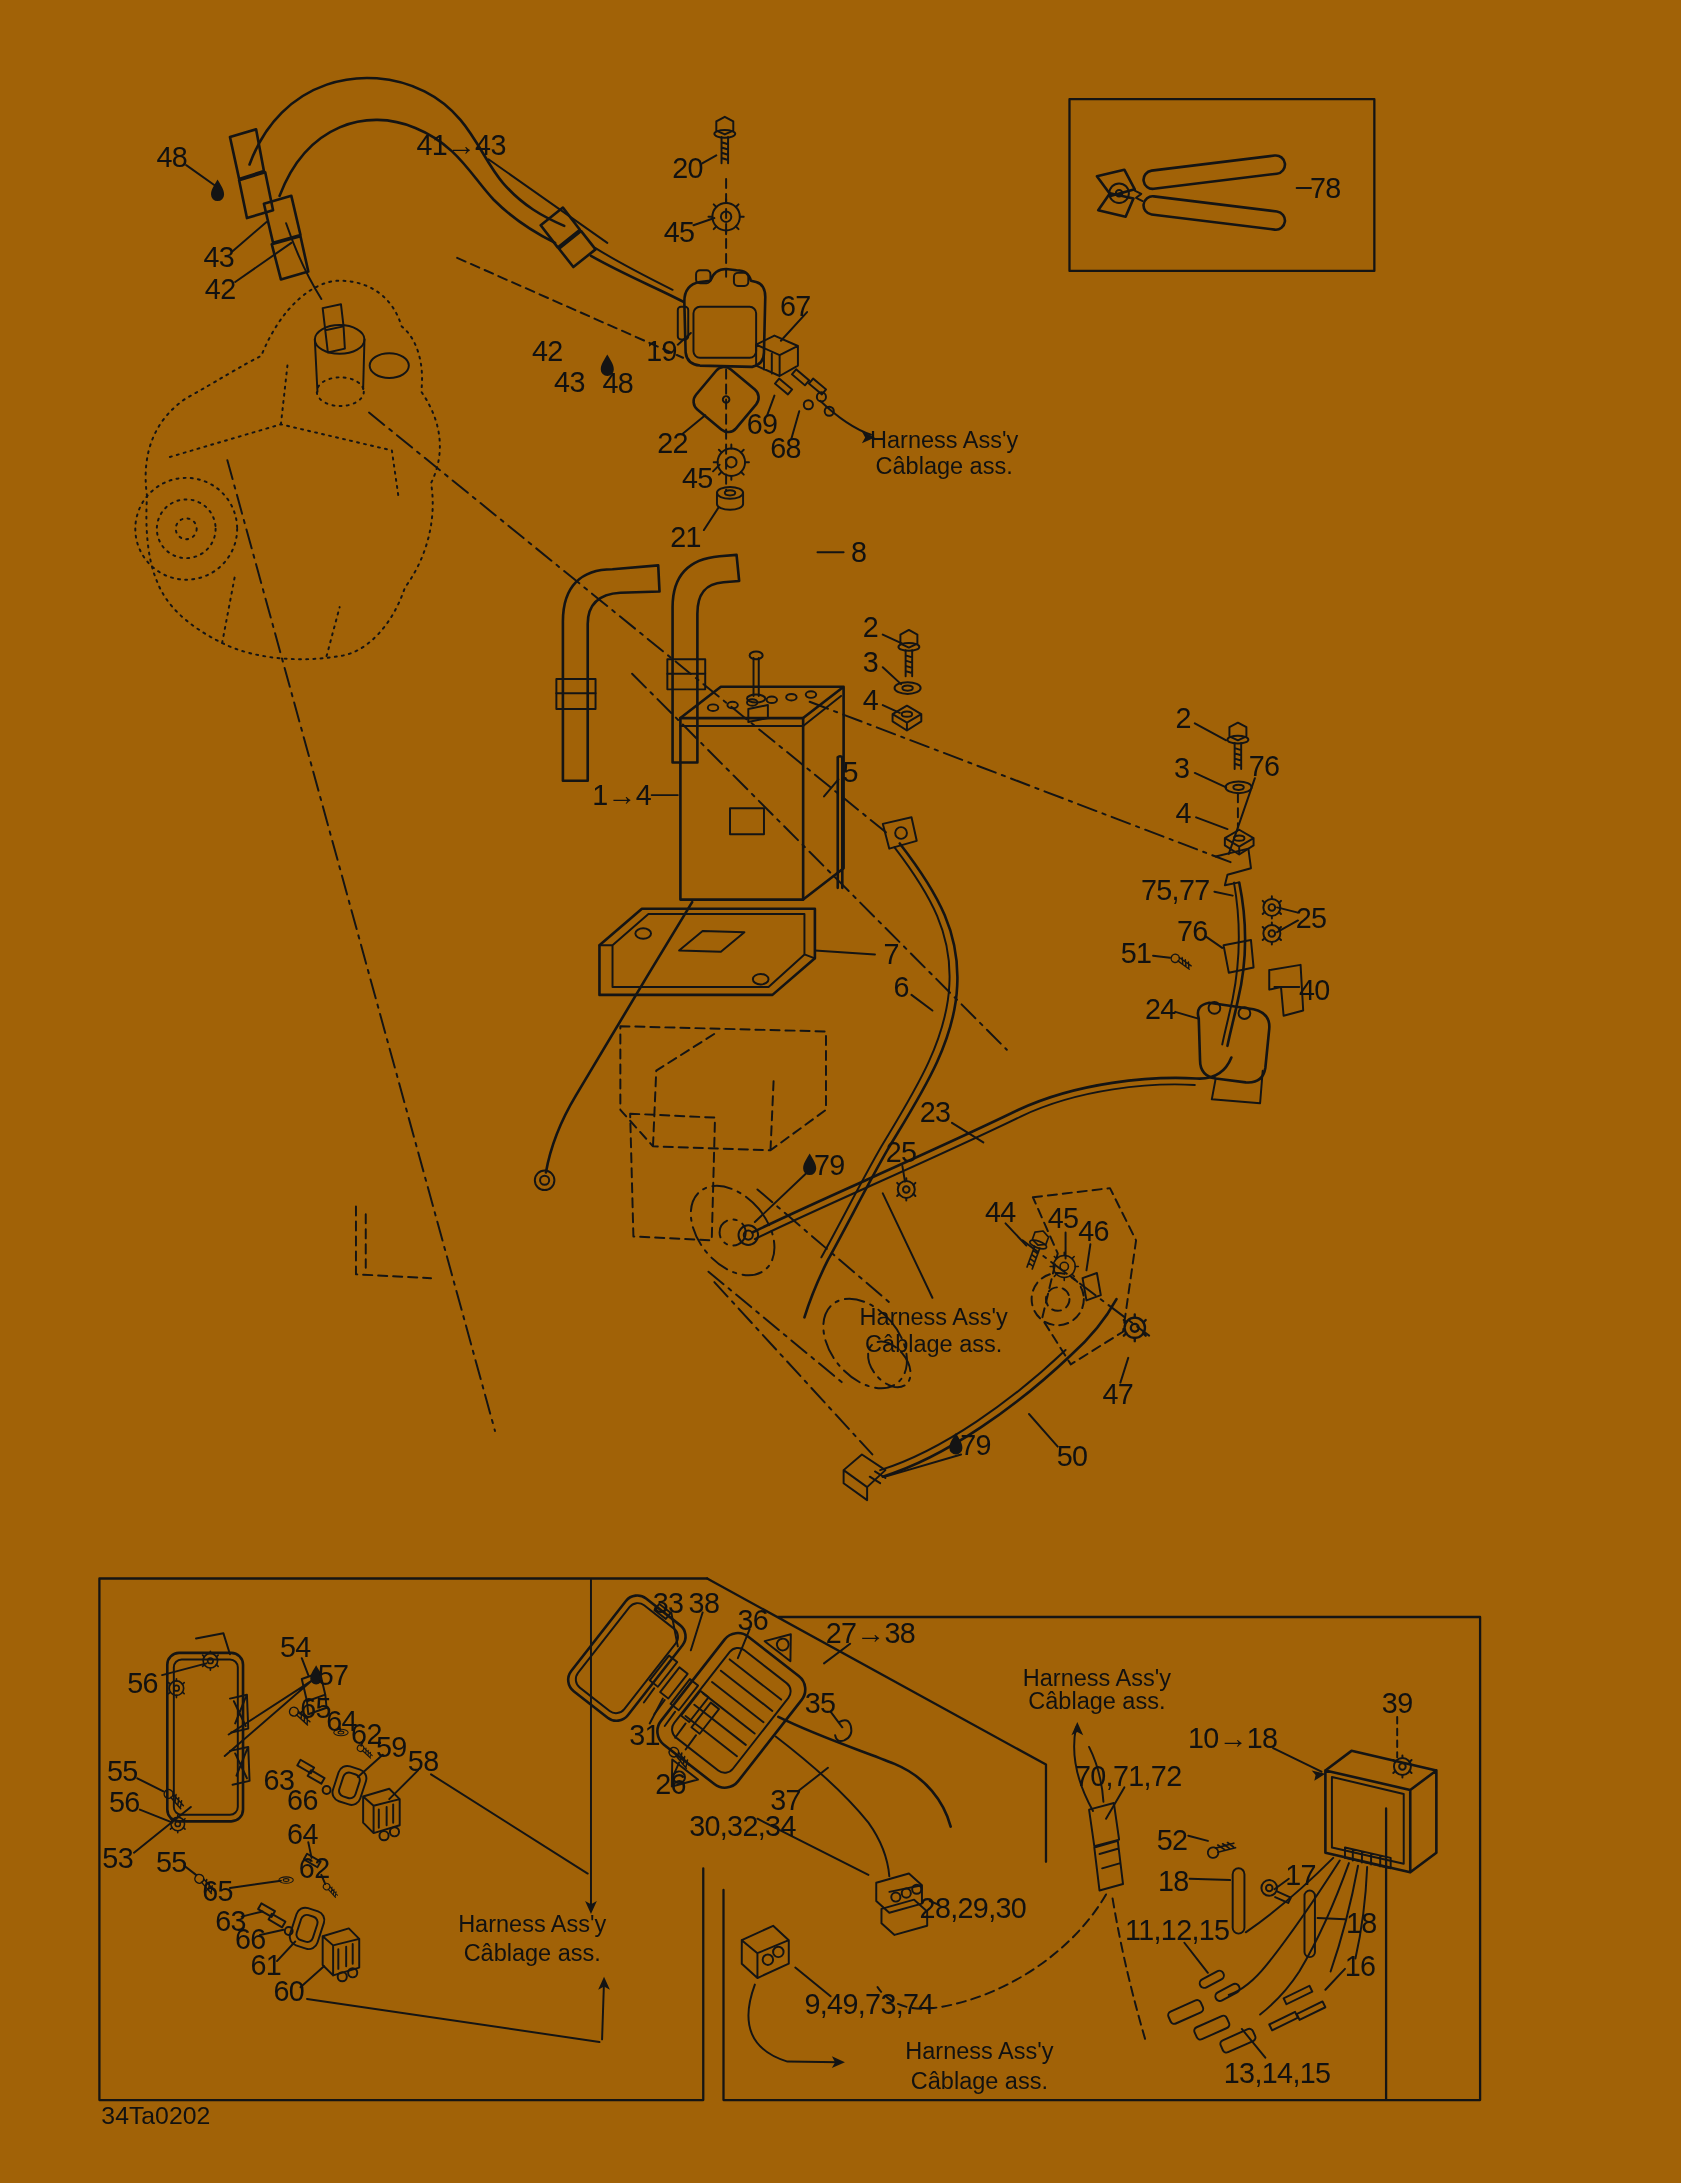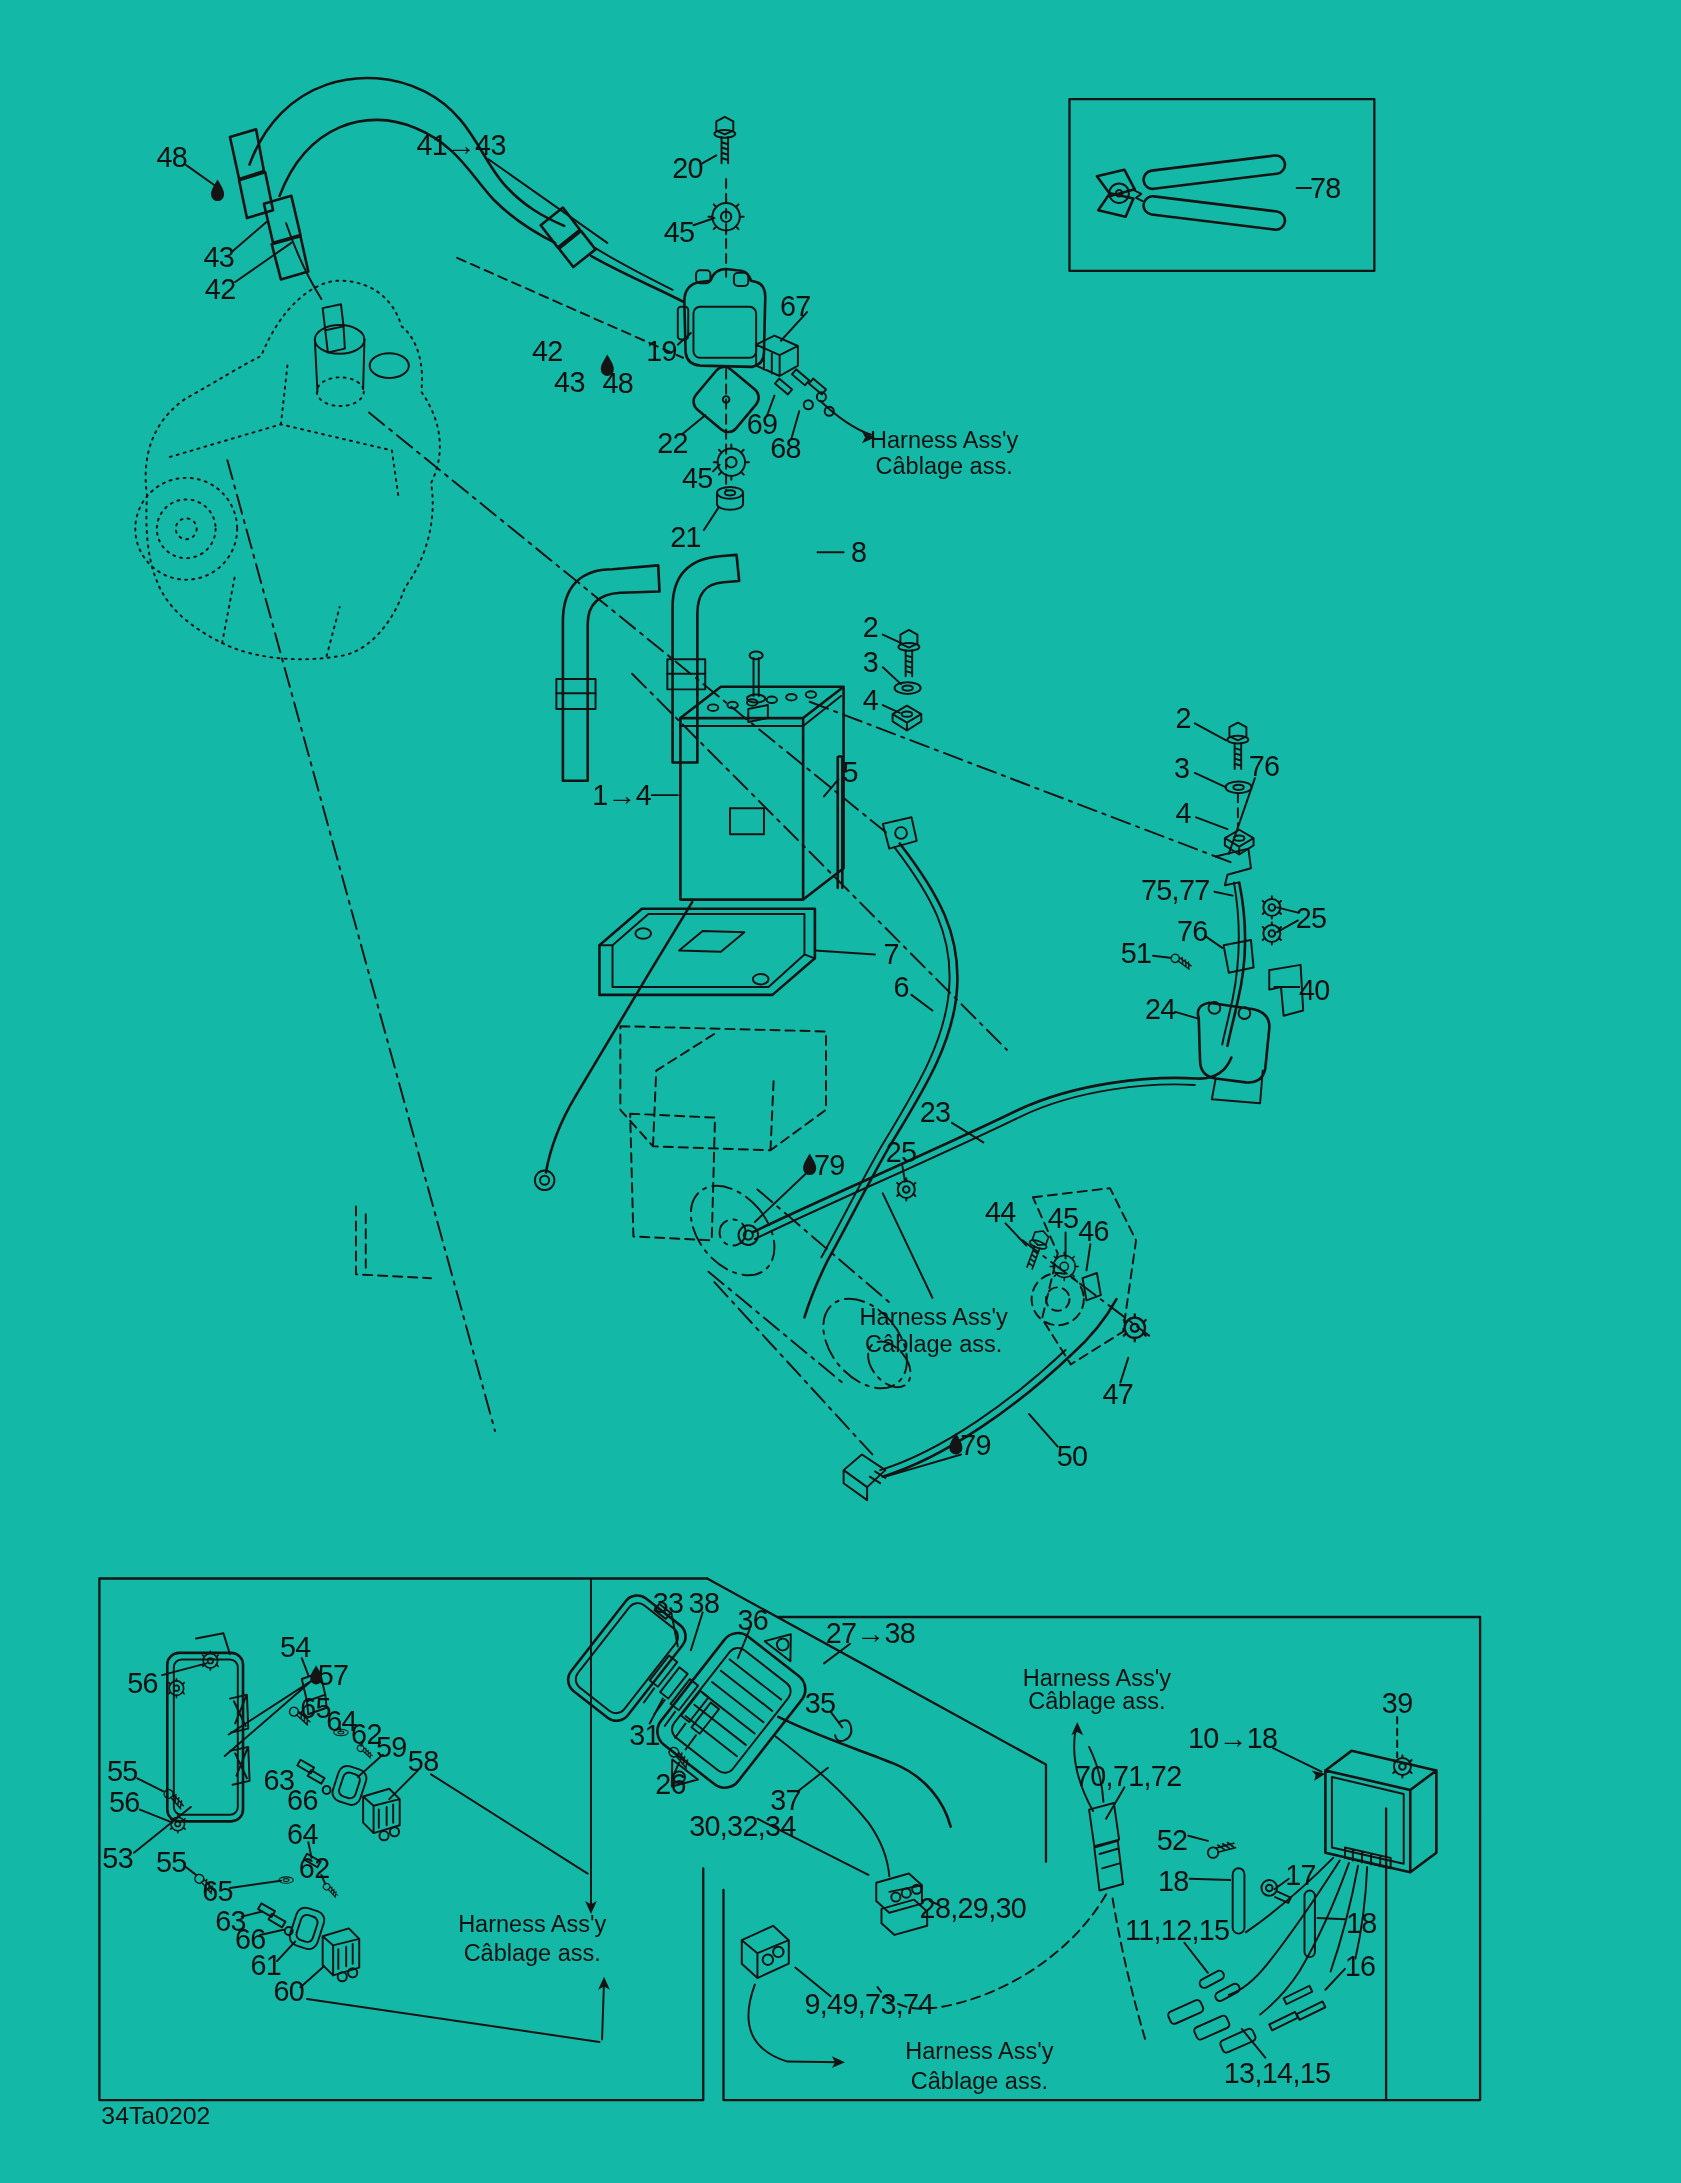--- a/index.html
+++ b/index.html
@@ -1,16 +1,16 @@
 <!DOCTYPE html>
 <html style="font-size:10.4px"><head>
 <meta charset="utf-8">
 <style>
   html,body{margin:0;padding:0;background:#e8e8e8;}
-  .page{position:relative;width:1682px;height:2183px;background:#14b8a6;margin:0 auto;overflow:hidden;}
+  .page{position:relative;width:1682px;height:2183px;background:#a16207;margin:0 auto;overflow:hidden;}
   svg{position:absolute;left:0;top:0;}
   .ln{stroke:#141414;stroke-width:4;fill:none;stroke-linecap:round;stroke-linejoin:round;}
   .thin{stroke-width:3;}
   .bd{stroke-width:3.5;}
   .dot{stroke-dasharray:3 8;stroke-width:3;}
   .dsh{stroke-dasharray:14 9;stroke-width:3;}
   .dd{stroke-dasharray:30 10 5 10;stroke-width:3;}
   .fill{fill:#141414;stroke:none;}
   text{font-family:"Liberation Sans","DejaVu Sans",sans-serif;fill:#111;}
   .callout{font-size:44px;letter-spacing:-1px;}

